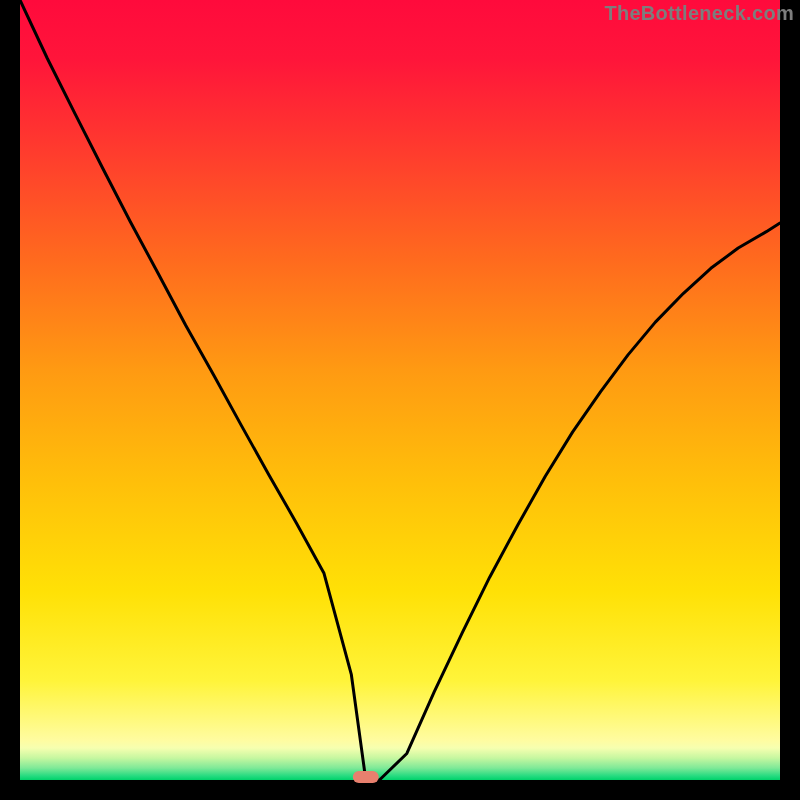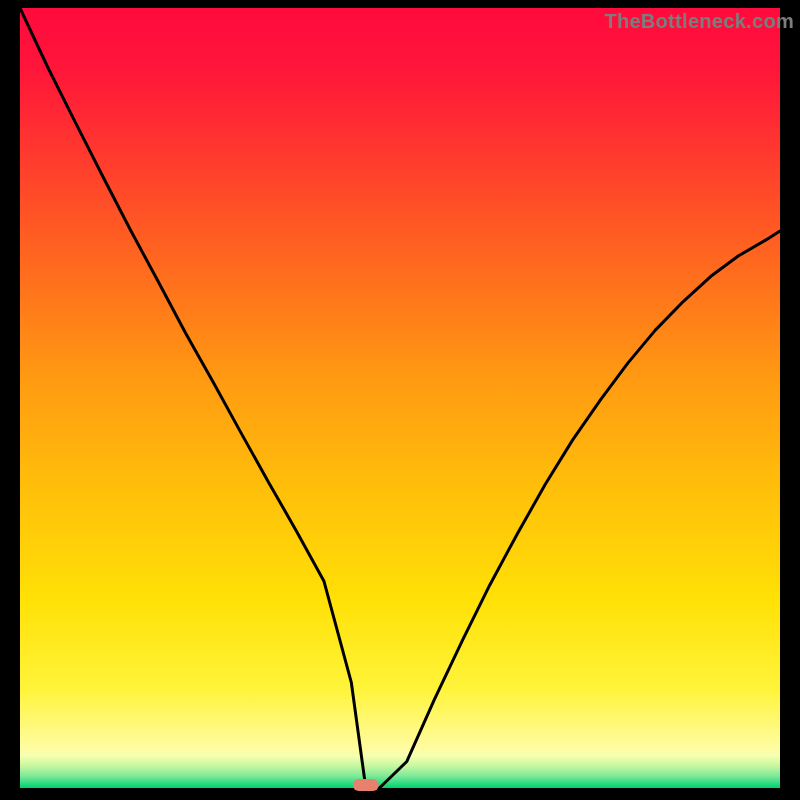--- a/index.html
+++ b/index.html
@@ -7,21 +7,20 @@
     padding: 0;
     width: 800px;
     height: 800px;
     background: #000;
     overflow: hidden;
   }
   .stage {
     position: relative;
     width: 800px;
     height: 684px;
-    margin-top: 8px;
   }
   svg {
     position: absolute;
     left: 0;
     top: 0;
   }
   .watermark {
     position: absolute;
     top: 2px;
     right: 6px;

